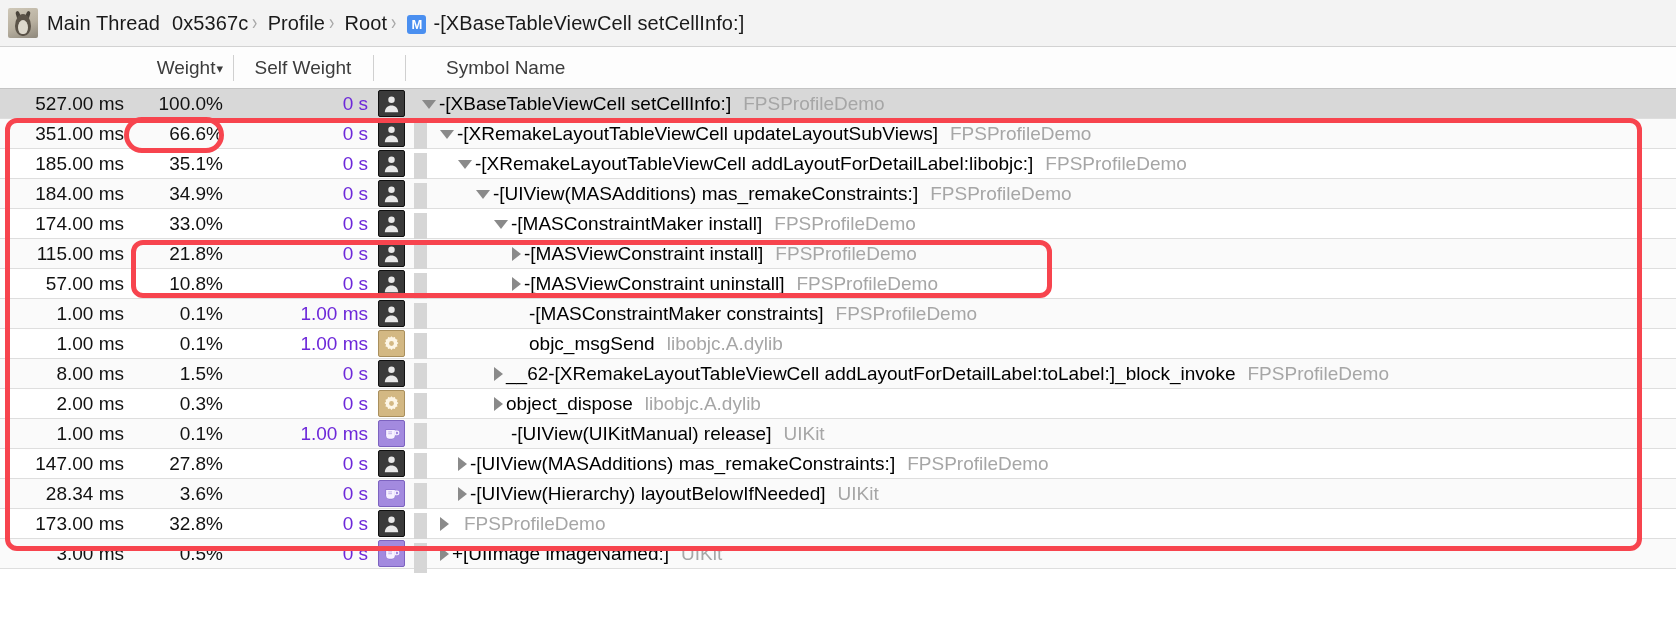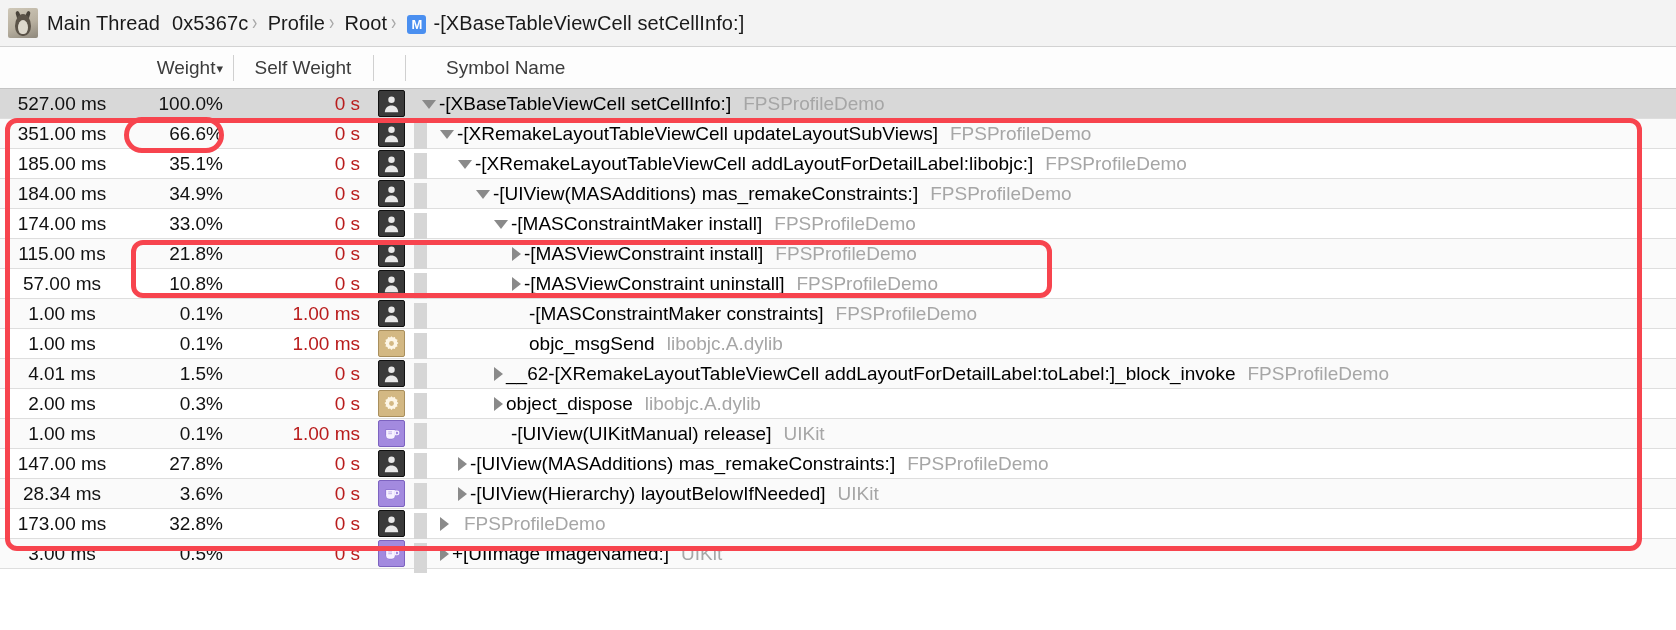--- a/index.html
+++ b/index.html
@@ -111,32 +111,32 @@
     border-bottom: 1px solid #dedede;
     background: #ffffff;
     display: flex; align-items: center;
     white-space: nowrap;
   }
   .row.alt { background: #fafafa; }
   .row.root { background: #d8d8d8; }
 
   .c-weight {
     position: absolute; left: 0; width: 124px;
-    text-align: center;
+    text-align: right;
     font-size: 19px; color: #111;
   }
   .c-pct {
     position: absolute; left: 128px; width: 95px;
     text-align: right;
     font-size: 19px; color: #111;
   }
   .c-self {
-    position: absolute; left: 220px; width: 140px;
+    position: absolute; left: 228px; width: 140px;
     text-align: right;
-    font-size: 19px; color: #b91c1c;
+    font-size: 19px; color: #6d28d9;
   }
   .c-icon {
     position: absolute; left: 378px; top: 1px;
     width: 27px; height: 27px;
     border-radius: 2px;
     display: flex; align-items: center; justify-content: center;
   }
   .ic-user { background: #3a3a3a; border: 1px solid #111; }
   .ic-lib  { background: #d3b883; border: 1px solid #a98f5d; }
   .ic-uikit{ background: #a38adf; border: 1px solid #7d63c0; }
@@ -372,21 +372,21 @@
           </svg>
         </div>
         <div class="c-sym" style="padding-left:100px">
           <div class="indent-guide" style="left:2px;width:13px"></div>
           <span class="tri none"></span>
           <span class="sym-name">objc_msgSend</span>
           <span class="sym-mod">libobjc.A.dylib</span>
         </div>
       </div>
       <div class="row alt">
-        <div class="c-weight">4.01 ms</div>
+        <div class="c-weight">8.00 ms</div>
         <div class="c-pct">1.5%</div>
         <div class="c-self">0 s</div>
         <div class="c-icon ic-user">
           <svg class="glyph" width="19" height="19" viewBox="0 0 24 24">
             <circle cx="12" cy="7.2" r="4.1" fill="#e8e8e8"></circle>
             <path d="M3.6 23c0-5.2 3.8-8.6 8.4-8.6S20.4 17.8 20.4 23z" fill="#e8e8e8"></path>
           </svg>
         </div>
         <div class="c-sym" style="padding-left:82px">
           <div class="indent-guide" style="left:2px;width:13px"></div>

